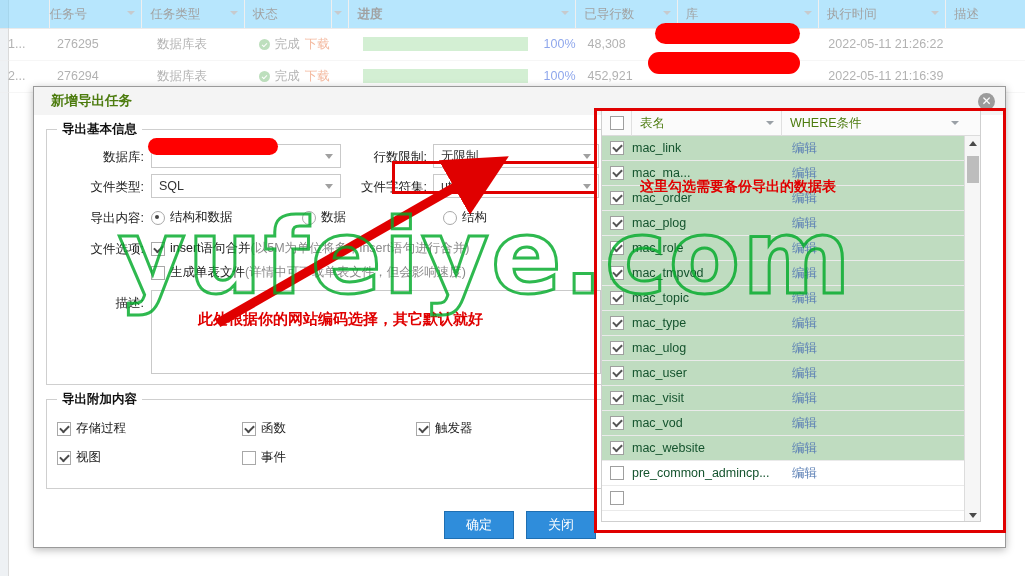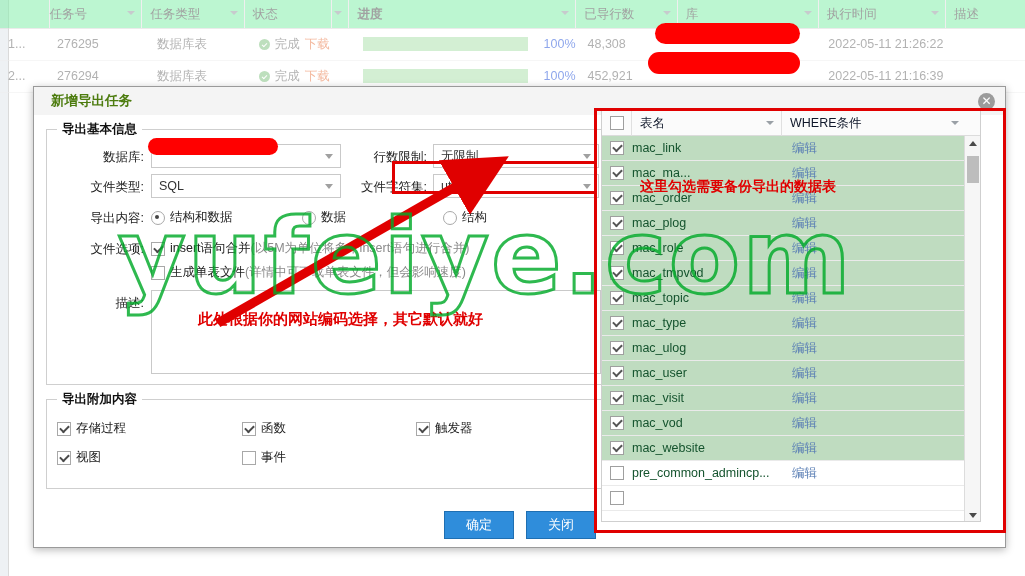--- a/index.html
+++ b/index.html
@@ -6,21 +6,21 @@
   body{
     width:1025px;height:576px;overflow:hidden;
     font-family:"Liberation Sans","DejaVu Sans",sans-serif;
     font-size:12px;color:#333;background:#ffffff;
     position:relative;
   }
   
   #bg-grid{position:absolute;left:0;top:0;width:1025px;height:576px;background:#fff;}
   .grid-header{
     position:absolute;left:0;top:0;width:1025px;height:28px;
-    background:#86efac;border-bottom:1px solid #dcdcdc;
+    background:#7dd3fc;border-bottom:1px solid #dcdcdc;
     display:flex;align-items:center;opacity:.55;
   }
   .gh-cell{position:relative;height:28px;display:flex;align-items:center;
     border-right:1px solid #e3e3e3;padding-left:8px;box-sizing:border-box;
     color:#555;font-size:12.5px;}
   .gh-cell .caret{position:absolute;right:6px;top:11px;width:0;height:0;
     border-left:4px solid transparent;border-right:4px solid transparent;
     border-top:4px solid #9aa0a6;}
   .grid-row{position:absolute;left:0;width:1025px;height:32px;display:flex;
     align-items:center;border-bottom:1px solid #efefef;opacity:.5;}
@@ -73,21 +73,21 @@
   .textarea{position:absolute;border:1px solid #c9c9c9;background:#fff;}
   .btn-blue{position:absolute;background:#2f8ddb;border:1px solid #1f6fb2;color:#fff;
     font-size:13px;text-align:center;cursor:pointer;display:flex;align-items:center;
     justify-content:center;}
   
   #tbl-panel{position:absolute;left:601px;top:110px;width:380px;height:412px;
     background:#fff;border:1px solid #cfcfcf;box-sizing:border-box;overflow:hidden;}
   #tbl-head{height:25px;background:#fbfbfb;border-bottom:1px solid #dcdcdc;
     display:flex;align-items:center;box-sizing:border-box;}
   .th{position:relative;height:25px;display:flex;align-items:center;
-    border-right:1px solid #e0e0e0;box-sizing:border-box;font-size:12.5px;color:#0f172a;}
+    border-right:1px solid #e0e0e0;box-sizing:border-box;font-size:12.5px;color:#4d7c0f;}
   .th .caret{position:absolute;right:7px;top:10px;width:0;height:0;
     border-left:4px solid transparent;border-right:4px solid transparent;
     border-top:4px solid #9aa0a6;}
   .trow{height:25px;display:flex;align-items:center;box-sizing:border-box;
     border-bottom:1px solid #eaeaea;font-size:12.5px;}
   .trow.sel{background:#bfdcc0;}
   .trow .cbx{width:30px;display:flex;justify-content:center;}
   .trow .cbx i{width:12px;height:12px;border:1px solid #9f9f9f;background:#fff;
     display:inline-block;position:relative;}
   .trow.sel .cbx i:after{content:"";position:absolute;left:2px;top:2px;width:7px;height:4px;

